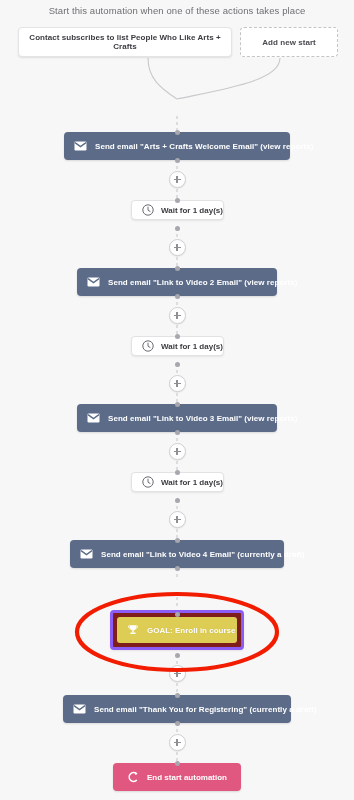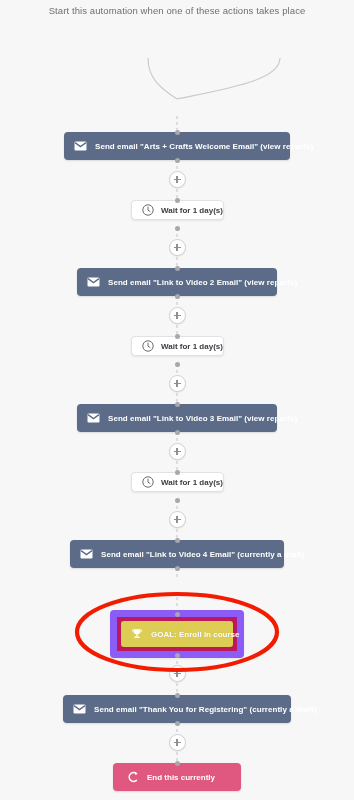--- a/index.html
+++ b/index.html
@@ -123,22 +123,22 @@
   .node.wait .node-label {
     color: #3b3b41;
     font-size: 8px;
     font-weight: 600;
     margin-left: 7px;
     white-space: nowrap;
   }
 
   
   .node.goal-shell {
-    background: #be185d;
-    border: 7px solid #8b5cf6;
+    background: #7f1d1d;
+    border: 3px solid #8b5cf6;
     border-radius: 4px;
     padding: 4px;
     box-shadow: 0 1px 2px rgba(0,0,0,0.08);
   }
   .goal-inner {
     background: #ddcd54;
     border-radius: 3px;
     height: 26px;
     display: flex;
     align-items: center;
@@ -244,20 +244,24 @@
       <path d="M 177 597 L 177 609" stroke-dasharray="3 3"></path>
       <path d="M 177 655 L 177 666" stroke-dasharray="3 3"></path>
       <path d="M 177 683 L 177 695" stroke-dasharray="3 3"></path>
       <path d="M 177 723 L 177 735" stroke-dasharray="3 3"></path>
       <path d="M 177 752 L 177 763" stroke-dasharray="3 3"></path>
     </g>
   </svg>
 
   <div class="header-text">Start this automation when one of these actions takes place</div>
 
+  <div class="start-row">
+    <div class="start-box existing">Contact subscribes to list People Who Like Arts + Crafts</div>
+    <div class="start-box add-new">Add new start</div>
+  </div>
 
   <div class="anchor" style="left:174.5px; top:129.5px;"></div>
   <div class="node email" style="left:64px; top:132px; width:226px;">
     <svg class="icon" width="13" height="10" viewBox="0 0 13 10">
       <rect x="0.5" y="0.5" width="12" height="9" rx="1.2" fill="#ffffff"></rect>
       <path d="M1 1.6 L6.5 5.6 L12 1.6" fill="none" stroke="#5b6b88" stroke-width="1.3"></path>
     </svg>
     <span class="node-label">Send email "Arts + Crafts Welcome Email" (view reports)</span>
   </div>
   <div class="anchor" style="left:174.5px; top:157.5px;"></div>
@@ -354,20 +358,20 @@
   </div>
   <div class="anchor" style="left:174.5px; top:720.5px;"></div>
   <div class="plus-btn" style="left:168.5px; top:734px;"></div>
 
   <div class="anchor" style="left:174.5px; top:760.5px;"></div>
   <div class="node end" style="left:113px; top:763px; width:128px;">
     <svg class="icon" width="12" height="12" viewBox="0 0 12 12">
       <path d="M9.4 2.6 A4.4 4.4 0 1 0 9.4 9.4" fill="none" stroke="#ffffff" stroke-width="1.5" stroke-linecap="round"></path>
       <path d="M8 1.1 L10.6 2.6 L8 4.1" fill="#ffffff"></path>
     </svg>
-    <span class="node-label">End this currently</span>
+    <span class="node-label">End start automation</span>
   </div>
 
   <svg id="annotation" viewBox="0 0 354 800">
     <ellipse cx="177" cy="632" rx="100" ry="38" fill="none" stroke="#f21c00" stroke-width="4.2"></ellipse>
   </svg>
 
 </div>
 
 </body></html>

